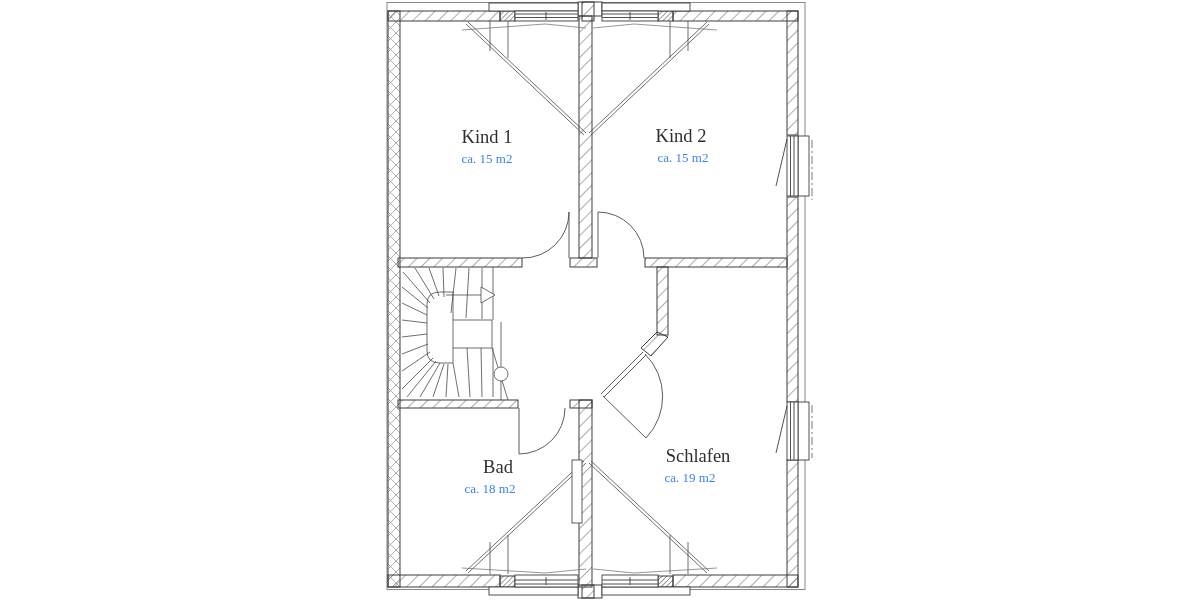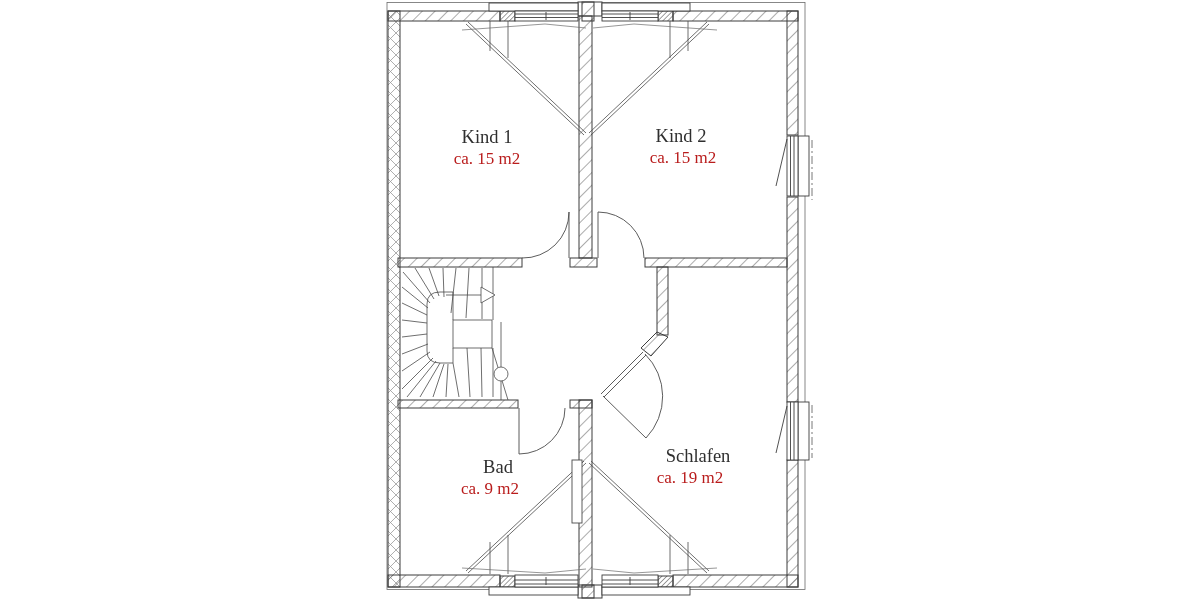--- a/index.html
+++ b/index.html
@@ -13,21 +13,21 @@
   #plan-svg{position:absolute;left:0;top:0;}
   .room-label{
     position:absolute;
     transform:translate(-50%,-50%);
     text-align:center;
     color:#333333;
     white-space:nowrap;
     pointer-events:none;
   }
   .room-name{font-size:18.5px;line-height:1.1;color:#2f2f2f;}
-  .room-area{font-size:17px;line-height:1.1;color:#b91c1c;}
+  .room-area{font-size:13px;line-height:1.1;color:#3b82f6;}
 </style>
 </head>
 <body>
 
 <div id="stage">
 
 <svg id="plan-svg" width="1200" height="600" viewBox="0 0 1200 600">
   <defs>
     <pattern id="hatch" patternUnits="userSpaceOnUse" width="9" height="9" patternTransform="rotate(45)">
       <line x1="0" y1="0" x2="0" y2="9" stroke="#5a5a5a" stroke-width="1"></line>
@@ -214,21 +214,21 @@
     <div class="room-name">Kind 2</div>
   </div>
   <div class="room-label" style="left:683px;top:158px;">
     <div class="room-area">ca. 15 m2</div>
   </div>
 
   <div class="room-label" style="left:498px;top:467px;">
     <div class="room-name">Bad</div>
   </div>
   <div class="room-label" style="left:490px;top:489px;">
-    <div class="room-area">ca. 9 m2</div>
+    <div class="room-area">ca. 18 m2</div>
   </div>
 
   <div class="room-label" style="left:698px;top:456px;">
     <div class="room-name">Schlafen</div>
   </div>
   <div class="room-label" style="left:690px;top:478px;">
     <div class="room-area">ca. 19 m2</div>
   </div>
 
 </div>

